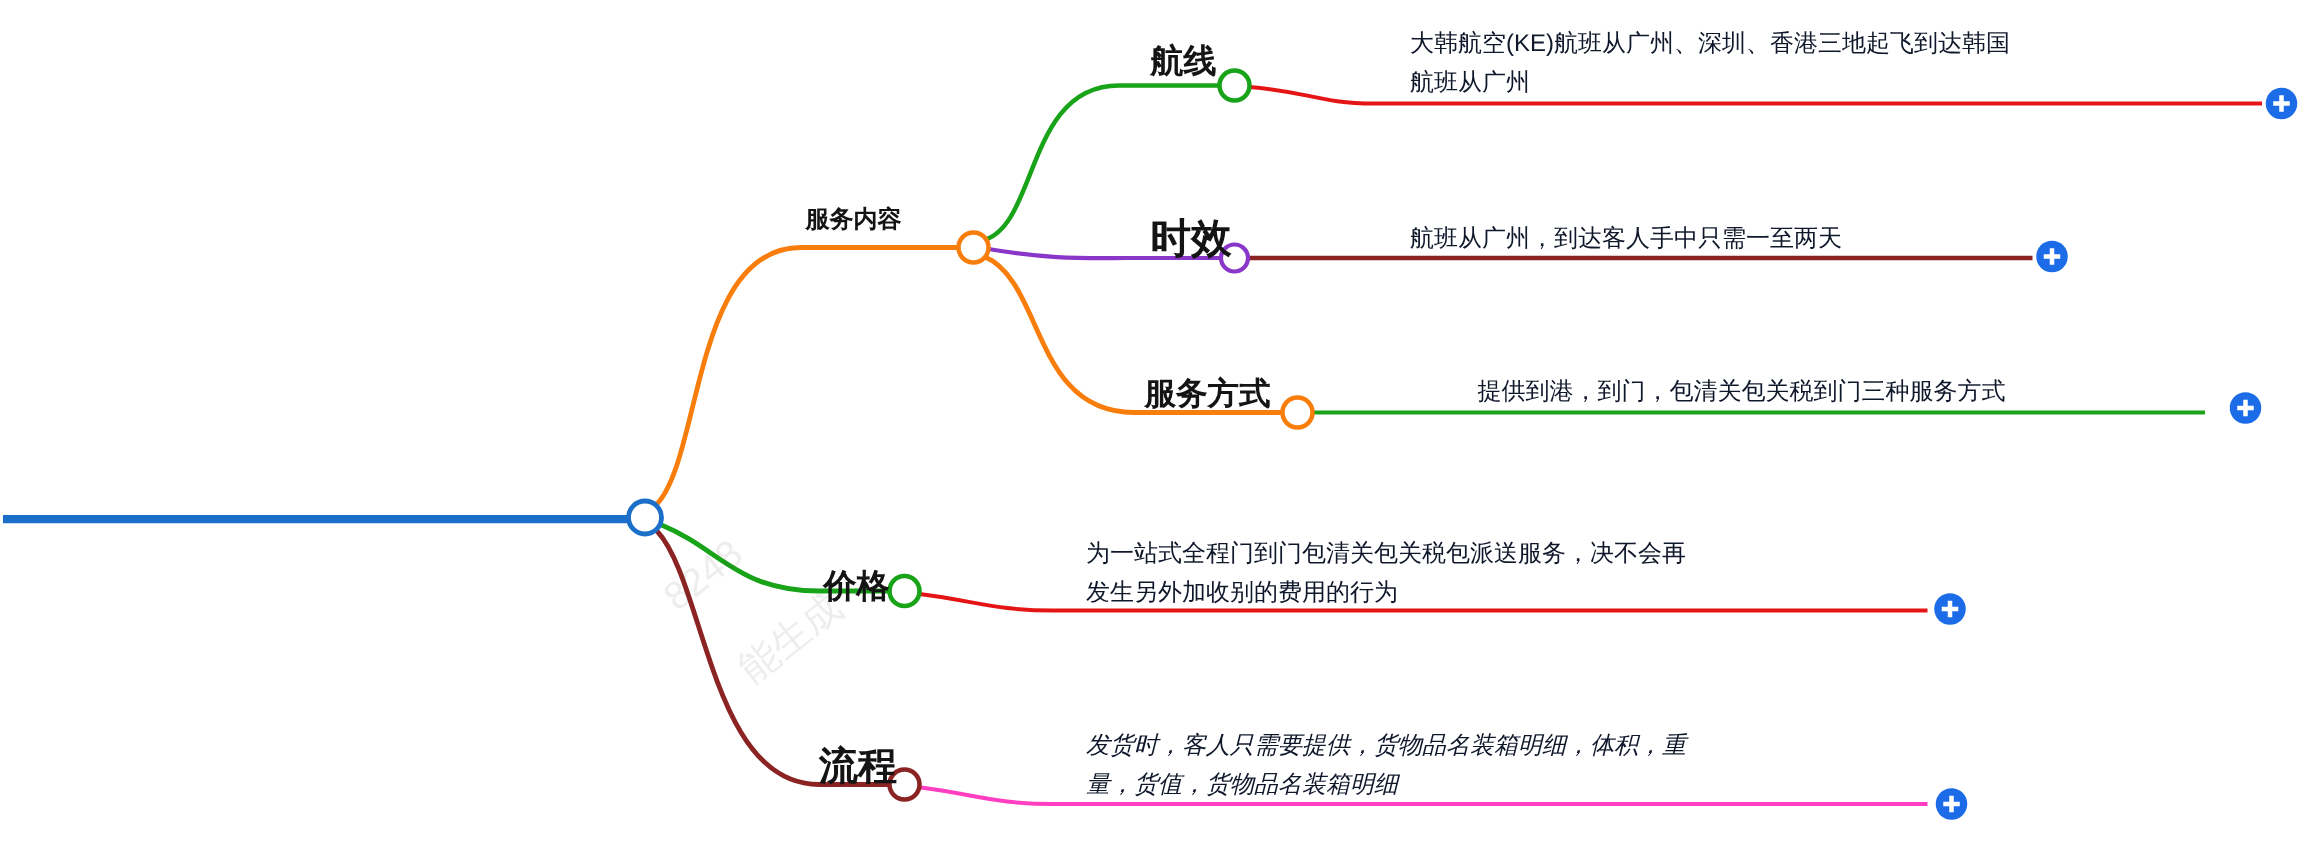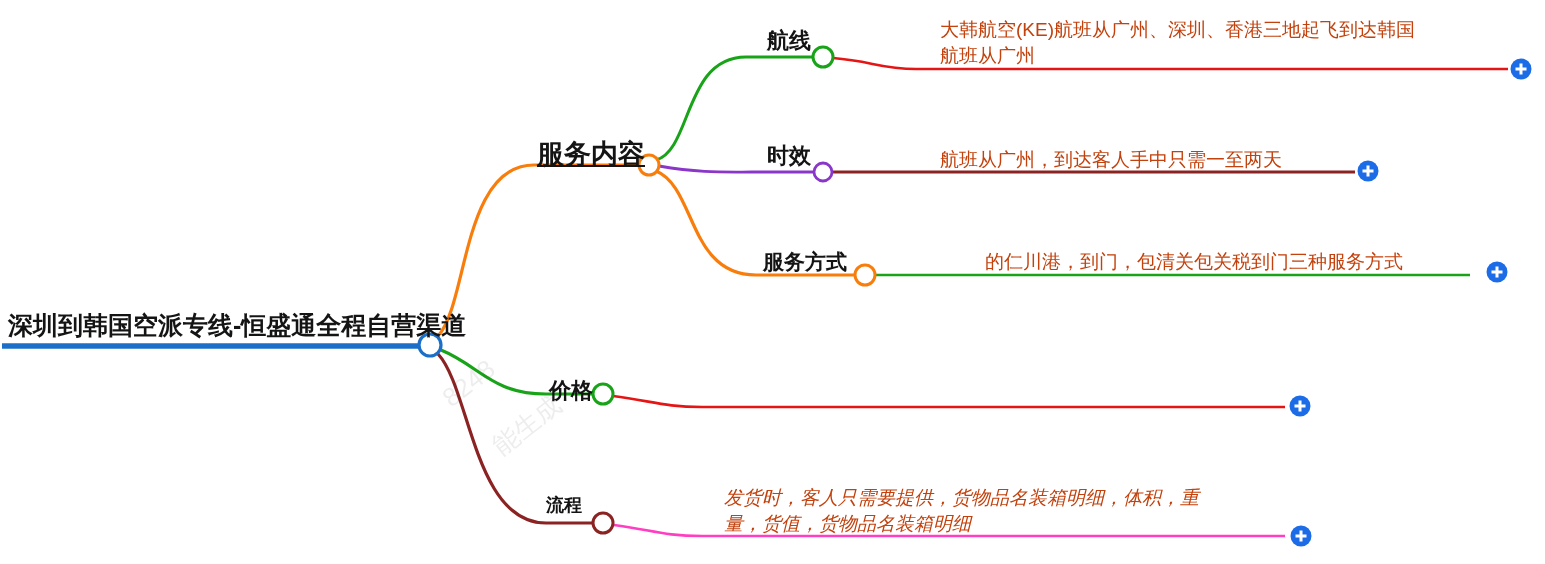--- a/index.html
+++ b/index.html
@@ -9,21 +9,21 @@
   }
   svg{position:absolute;left:0;top:0;}
   .root-title{
     position:absolute;left:8px;top:309px;width:430px;
     font-size:25px;font-weight:bold;color:#141414;letter-spacing:0px;white-space:nowrap;
   }
   .node-label{
     position:absolute;font-size:21px;font-weight:bold;color:#141414;white-space:nowrap;
   }
   .desc{
-    position:absolute;font-size:19px;color:#c2410c;line-height:26px;white-space:nowrap;
+    position:absolute;font-size:16px;color:#0f172a;line-height:26px;white-space:nowrap;
   }
   .watermark{
     position:absolute;font-size:26px;color:rgba(60,60,60,0.09);
     transform:rotate(-38deg);pointer-events:none;white-space:nowrap;
   }
 </style>
 </head>
 <body>
 
 <div class="canvas">
@@ -80,37 +80,40 @@
     </g>
     <g>
       <circle cx="1301" cy="536" r="10.5" fill="#1c6ce8"></circle>
       <path d="M 1295.5 536 H 1306.5 M 1301 530.5 V 541.5" stroke="#ffffff" stroke-width="3"></path>
     </g>
   </svg>
 
   <div class="watermark" style="left:440px;top:368px;">8248</div>
   <div class="watermark" style="left:488px;top:408px;">能生成</div>
 
-  <div class="root-title">深圳到韩国空派专线-恒盛通全程自营渠道</div>
 
-  <div class="node-label" style="left:537px;top:136px;font-size:27px;text-decoration:underline;">服务内容</div>
+  <div class="node-label" style="left:537px;top:136px;font-size:16px;">服务内容</div>
   <div class="node-label" style="left:767px;top:26px;font-size:22px;">航线</div>
-  <div class="node-label" style="left:767px;top:141px;font-size:22px;">时效</div>
+  <div class="node-label" style="left:767px;top:141px;font-size:27px;">时效</div>
   <div class="node-label" style="left:763px;top:248px;">服务方式</div>
   <div class="node-label" style="left:549px;top:363px;font-size:22px;margin-top:13px;">价格</div>
-  <div class="node-label" style="left:546px;top:493px;font-size:18px;">流程</div>
+  <div class="node-label" style="left:546px;top:493px;font-size:26px;">流程</div>
 
   <div class="desc" style="left:940px;top:17px;">
     <div>大韩航空(KE)航班从广州、深圳、香港三地起飞到达韩国</div>
     <div>航班从广州</div>
   </div>
   <div class="desc" style="left:940px;top:147px;">
     <div>航班从广州，到达客人手中只需一至两天</div>
   </div>
   <div class="desc" style="left:985px;top:249px;">
-    <div>的仁川港，到门，包清关包关税到门三种服务方式</div>
+    <div>提供到港，到门，包清关包关税到门三种服务方式</div>
+  </div>
+  <div class="desc" style="left:724px;top:357px;">
+    <div>为一站式全程门到门包清关包关税包派送服务，决不会再</div>
+    <div>发生另外加收别的费用的行为</div>
   </div>
   <div class="desc" style="left:724px;top:485px;font-style:italic;">
     <div>发货时，客人只需要提供，货物品名装箱明细，体积，重</div>
     <div>量，货值，货物品名装箱明细</div>
   </div>
 
 </div>
 
 </body></html>

